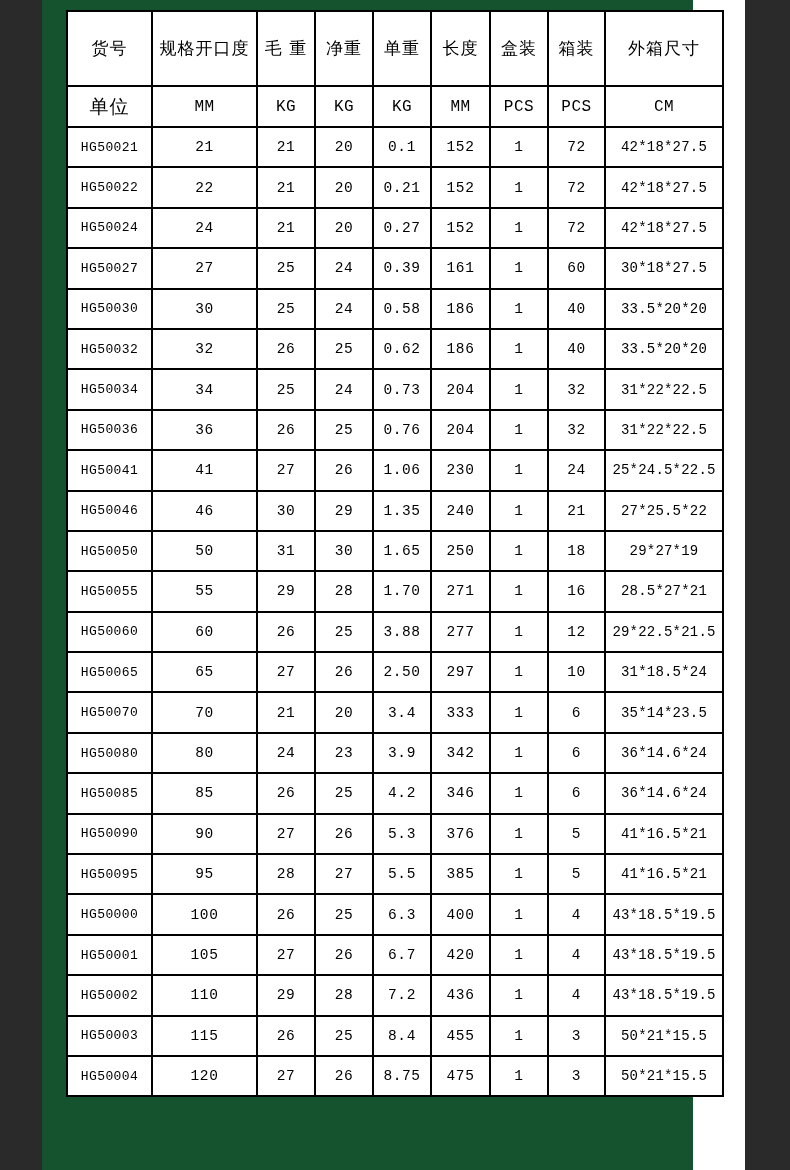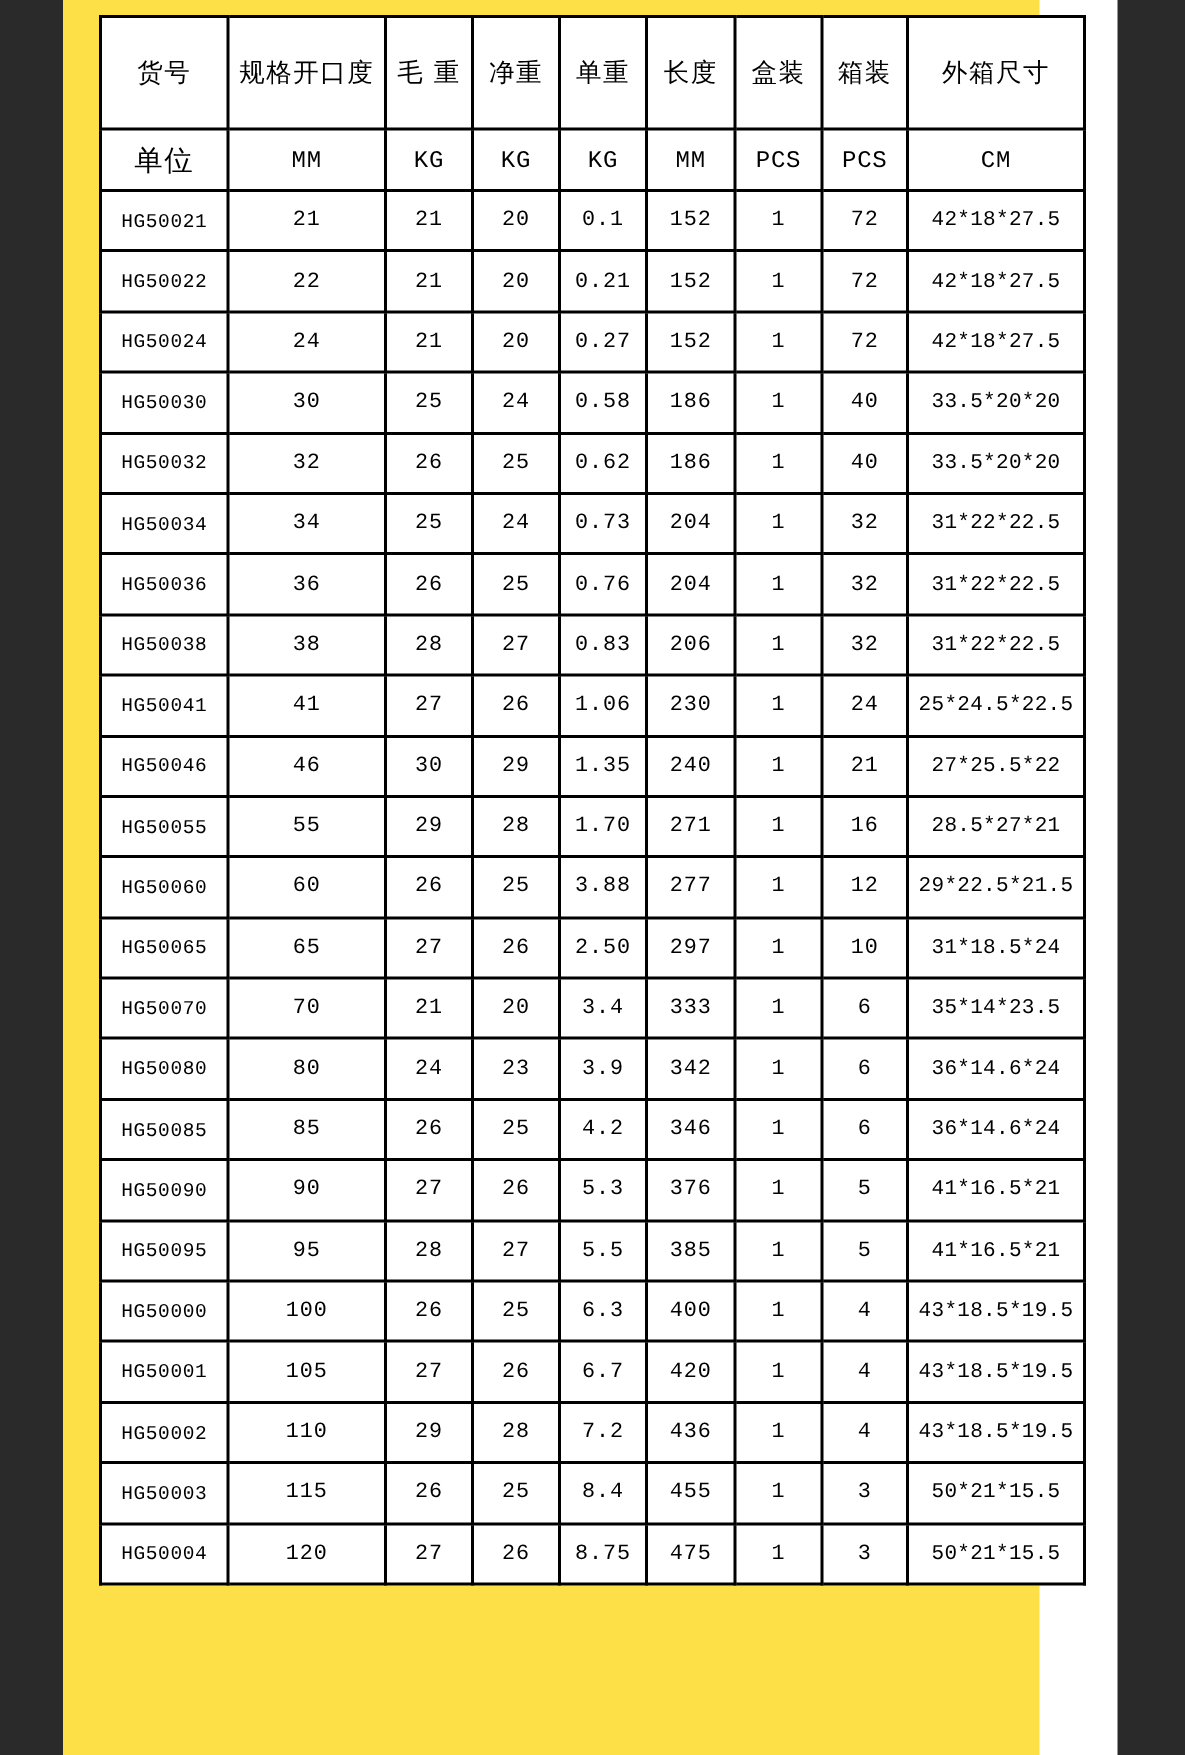--- a/index.html
+++ b/index.html
@@ -24,21 +24,21 @@
   }
   .edge-bar.left  { left: 0;   width: 42px; }
   .edge-bar.right { left: 745px; width: 45px; }
 
   .page {
     position: absolute;
     left: 42px;
     top: 0;
     width: 651px;
     height: 1170px;
-    background: #fde047;
+    background: #14532d;
   }
 
   .table-wrap {
     position: absolute;
     left: 24px;   
     top: 10px;
     width: 656px; 
   }
 
   table.spec {
@@ -171,20 +171,31 @@
             <td>24</td>
             <td>21</td>
             <td>20</td>
             <td>0.27</td>
             <td>152</td>
             <td>1</td>
             <td>72</td>
             <td class="dims">42*18*27.5</td>
           </tr>
           <tr class="data-row">
+            <td class="code">HG50027</td>
+            <td>27</td>
+            <td>25</td>
+            <td>24</td>
+            <td>0.39</td>
+            <td>161</td>
+            <td>1</td>
+            <td>60</td>
+            <td class="dims">30*18*27.5</td>
+          </tr>
+          <tr class="data-row">
             <td class="code">HG50030</td>
             <td>30</td>
             <td>25</td>
             <td>24</td>
             <td>0.58</td>
             <td>186</td>
             <td>1</td>
             <td>40</td>
             <td class="dims">33.5*20*20</td>
           </tr>
@@ -210,31 +221,20 @@
             <td>32</td>
             <td class="dims">31*22*22.5</td>
           </tr>
           <tr class="data-row">
             <td class="code">HG50036</td>
             <td>36</td>
             <td>26</td>
             <td>25</td>
             <td>0.76</td>
             <td>204</td>
-            <td>1</td>
-            <td>32</td>
-            <td class="dims">31*22*22.5</td>
-          </tr>
-          <tr class="data-row">
-            <td class="code">HG50038</td>
-            <td>38</td>
-            <td>28</td>
-            <td>27</td>
-            <td>0.83</td>
-            <td>206</td>
             <td>1</td>
             <td>32</td>
             <td class="dims">31*22*22.5</td>
           </tr>
           <tr class="data-row">
             <td class="code">HG50041</td>
             <td>41</td>
             <td>27</td>
             <td>26</td>
             <td>1.06</td>
@@ -248,20 +248,31 @@
             <td>46</td>
             <td>30</td>
             <td>29</td>
             <td>1.35</td>
             <td>240</td>
             <td>1</td>
             <td>21</td>
             <td class="dims">27*25.5*22</td>
           </tr>
           <tr class="data-row">
+            <td class="code">HG50050</td>
+            <td>50</td>
+            <td>31</td>
+            <td>30</td>
+            <td>1.65</td>
+            <td>250</td>
+            <td>1</td>
+            <td>18</td>
+            <td class="dims">29*27*19</td>
+          </tr>
+          <tr class="data-row">
             <td class="code">HG50055</td>
             <td>55</td>
             <td>29</td>
             <td>28</td>
             <td>1.70</td>
             <td>271</td>
             <td>1</td>
             <td>16</td>
             <td class="dims">28.5*27*21</td>
           </tr>

